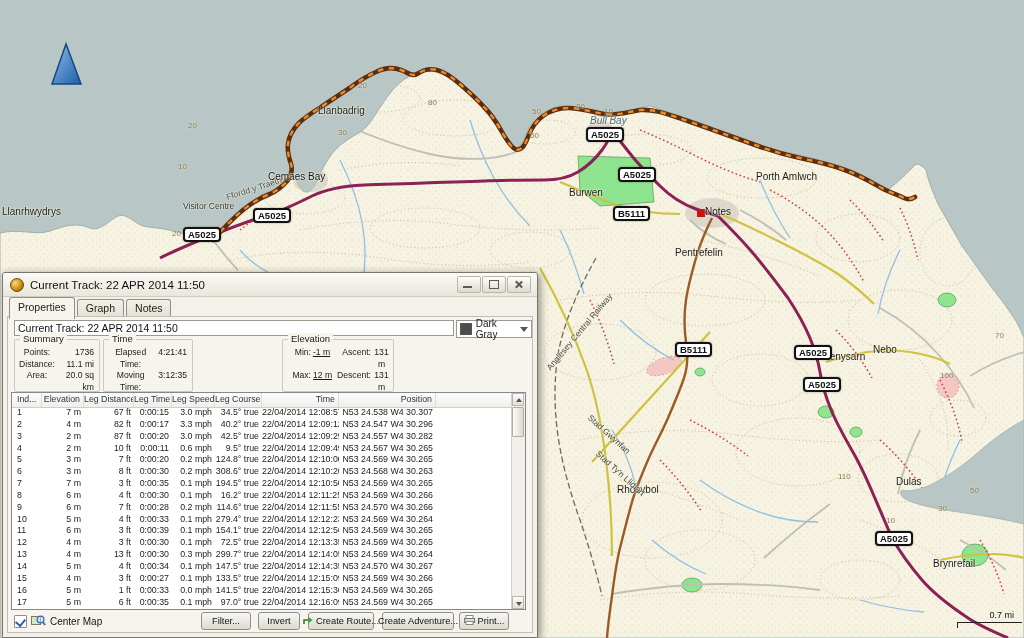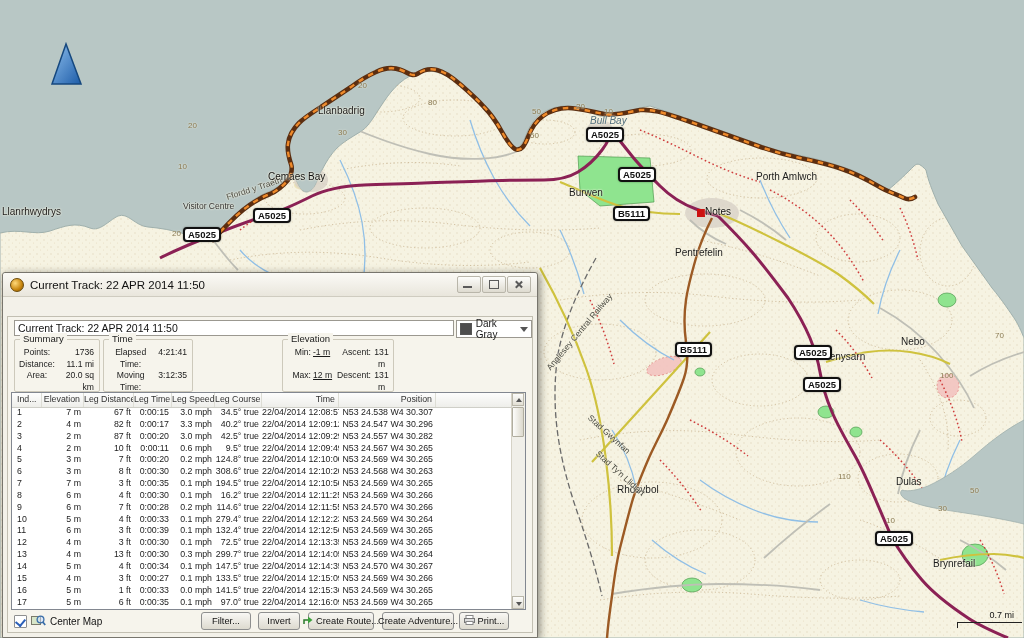--- a/index.html
+++ b/index.html
@@ -287,21 +287,21 @@
         <div class="ml small" style="left: 183px; top: 201px;">Visitor Centre</div>
         <div class="ml street" style="left: 228px; top: 192px; transform: rotate(-18deg); transform-origin: left bottom;">Ffordd y Traeth</div>
         <div class="ml town-lg" style="left: 268px; top: 171px;">Cemaes Bay</div>
         <div class="ml town" style="left: 318px; top: 105px;">Llanbadrig</div>
         <div class="ml bay" style="left: 590px; top: 115px;">Bull Bay</div>
         <div class="ml town" style="left: 569px; top: 187px;">Burwen</div>
         <div class="ml town" style="left: 756px; top: 171px;">Porth Amlwch</div>
         <div class="ml town-lg" style="left: 705px; top: 206px;">Notes</div>
         <div class="ml town" style="left: 675px; top: 247px;">Pentrefelin</div>
         <div class="ml town" style="left: 823px; top: 351px;">Penysarn</div>
-        <div class="ml town" style="left: 873px; top: 336px; margin-left: 28px;">Nebo</div>
+        <div class="ml town" style="left: 873px; top: 344px;">Nebo</div>
         <div class="ml town" style="left: 617px; top: 484px;">Rhosybol</div>
         <div class="ml town" style="left: 896px; top: 476px;">Dulas</div>
         <div class="ml town" style="left: 933px; top: 558px;">Brynrefail</div>
         <div class="ml street" style="left: 552px; top: 362px; transform: rotate(-50deg); transform-origin: left bottom;">Anglesey Central Railway</div>
         <div class="ml street" style="left: 586px; top: 410px; transform: rotate(42deg); transform-origin: left bottom;">Stad Gwynfan</div>
         <div class="ml street" style="left: 594px; top: 446px; transform: rotate(42deg); transform-origin: left bottom;">Stad Ty'n Llidiart</div>
         <div class="rb" style="left: 183px; top: 227px;">A5025</div>
         <div class="rb" style="left: 253px; top: 208px;">A5025</div>
         <div class="rb" style="left: 586px; top: 127px;">A5025</div>
         <div class="rb" style="left: 618px; top: 167px;">A5025</div>
@@ -342,20 +342,25 @@
         <span class="wbtn max">
             <i></i>
           </span>
         <span class="wbtn close">
             <i class="x1"></i>
             <i class="x2"></i>
           </span>
       </span>
     </div>
 
+    <div id="tabstrip">
+        <span class="tab active">Properties</span>
+        <span class="tab">Graph</span>
+        <span class="tab">Notes</span>
+      </div>
 
     <div id="panel">
       <input id="name-input" value="Current Track: 22 APR 2014 11:50" style="">
       <div id="color-combo">
         <span id="color-swatch" style="background: rgb(77, 77, 77);"></span>
         <span>Dark Gray</span>
         <span id="combo-arrow"></span>
       </div>
 
       <div class="grp" id="g-summary">
@@ -538,21 +543,21 @@
               <div class="td" style="width: 77px;">22/04/2014 12:12:23</div>
               <div class="td" style="width: 97px;">N53 24.569 W4 30.264</div>
               <div class="td" style="flex: 1 1 0%;"></div>
             </div>
             <div class="tr">
               <div class="td left" style="width: 30px;">11</div>
               <div class="td" style="width: 42px;">6 m</div>
               <div class="td" style="width: 50px;">3 ft</div>
               <div class="td" style="width: 38px;">0:00:39</div>
               <div class="td" style="width: 43px;">0.1 mph</div>
-              <div class="td" style="width: 47px;">132.4° true</div>
+              <div class="td" style="width: 47px;">154.1° true</div>
               <div class="td" style="width: 77px;">22/04/2014 12:12:56</div>
               <div class="td" style="width: 97px;">N53 24.569 W4 30.265</div>
               <div class="td" style="flex: 1 1 0%;"></div>
             </div>
             <div class="tr">
               <div class="td left" style="width: 30px;">12</div>
               <div class="td" style="width: 42px;">4 m</div>
               <div class="td" style="width: 50px;">3 ft</div>
               <div class="td" style="width: 38px;">0:00:30</div>
               <div class="td" style="width: 43px;">0.1 mph</div>

